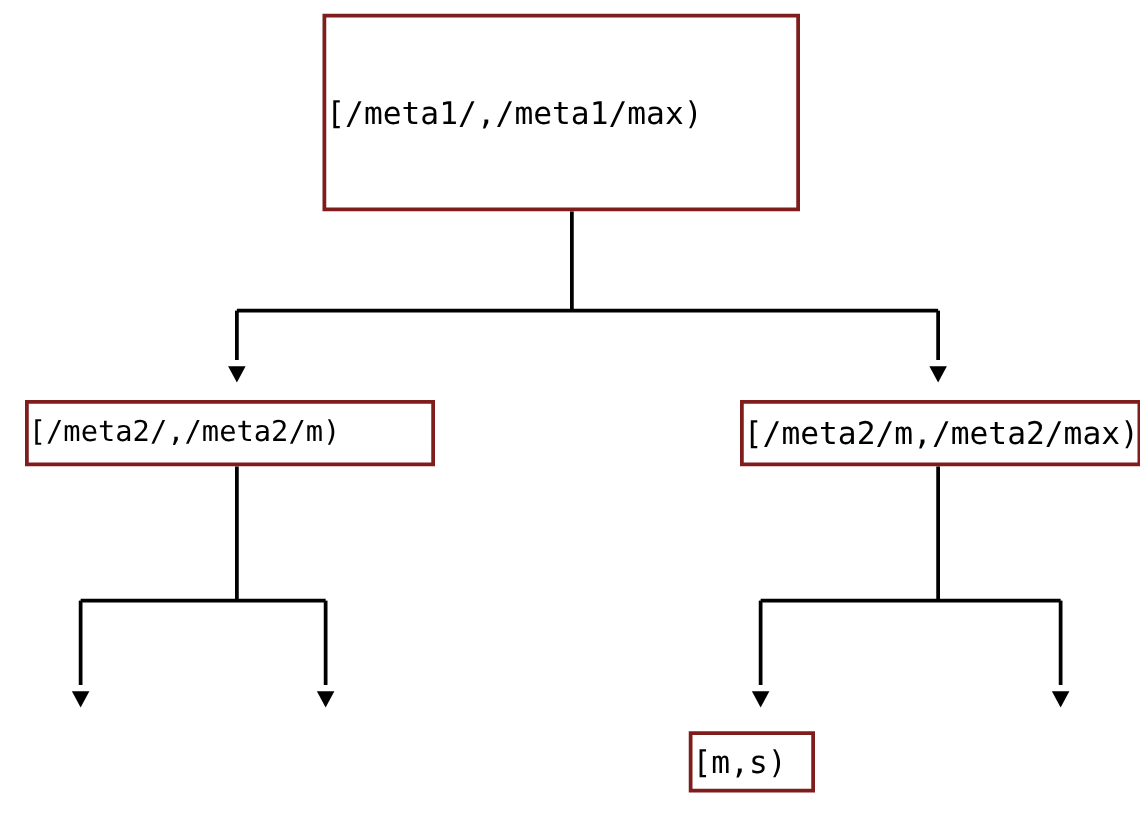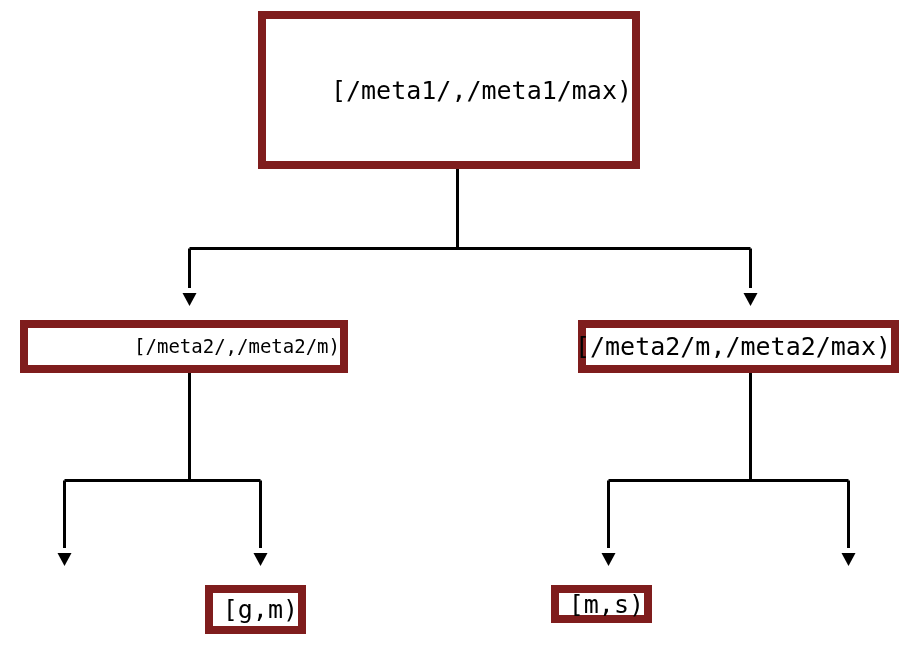--- a/index.html
+++ b/index.html
@@ -20,40 +20,40 @@
   #tree-svg {
     position: absolute;
     left: 0;
     top: 0;
     width: 912px;
     height: 652px;
   }
   .node-box {
     position: absolute;
     box-sizing: border-box;
-    border: 8px solid #7f1d1d;
+    border: 3px solid #7f1d1d;
     background: #ffffff;
     display: flex;
     align-items: center;
-    justify-content: flex-end;
+    justify-content: flex-start;
     color: #000000;
     font-family: "DejaVu Sans Mono", monospace;
     white-space: pre;
     letter-spacing: 0px;
   }
   .node-label {
     display: block;
     line-height: 1;
   }
   .root-node   { left: 258px; top: 11px;  width: 382px; height: 158px; font-size: 25px; }
-  .mid-left    { left: 20px;  top: 320px; width: 328px; height: 53px;  font-size: 19px; }
-  .mid-right   { left: 578px; top: 320px; width: 321px; height: 53px;  font-size: 25px; }
+  .mid-left    { left: 20px;  top: 320px; width: 328px; height: 53px;  font-size: 23px; }
+  .mid-right   { left: 592px; top: 320px; width: 321px; height: 53px;  font-size: 25px; }
   .leaf-1      { left: 8px;   top: 585px; width: 101px; height: 49px;  font-size: 25px; }
   .leaf-2      { left: 205px; top: 585px; width: 101px; height: 49px;  font-size: 25px; }
-  .leaf-3      { left: 551px; top: 585px; width: 101px; height: 38px;  font-size: 25px; }
+  .leaf-3      { left: 551px; top: 585px; width: 101px; height: 49px;  font-size: 25px; }
   .leaf-4      { left: 779px; top: 585px; width: 120px; height: 49px;  font-size: 25px; }
 </style>
 </head>
 <body>
 
 <div id="canvas">
 
   <svg id="tree-svg" viewBox="0 0 912 652" xmlns="http://www.w3.org/2000/svg">
     <defs>
       <marker id="arrowdown" viewBox="0 0 14 13" refX="7" refY="0" markerWidth="14" markerHeight="13" markerUnits="userSpaceOnUse" orient="auto-start-reverse">
@@ -98,22 +98,19 @@
 
   <div class="node-box mid-left">
     <span class="node-label">[/meta2/,/meta2/m)</span>
   </div>
 
   <div class="node-box mid-right">
     <span class="node-label">[/meta2/m,/meta2/max)</span>
   </div>
 
 
-  <div class="node-box leaf-2">
-    <span class="node-label">[g,m)</span>
-  </div>
 
   <div class="node-box leaf-3">
     <span class="node-label">[m,s)</span>
   </div>
 
 
 </div>
 
 </body></html>

